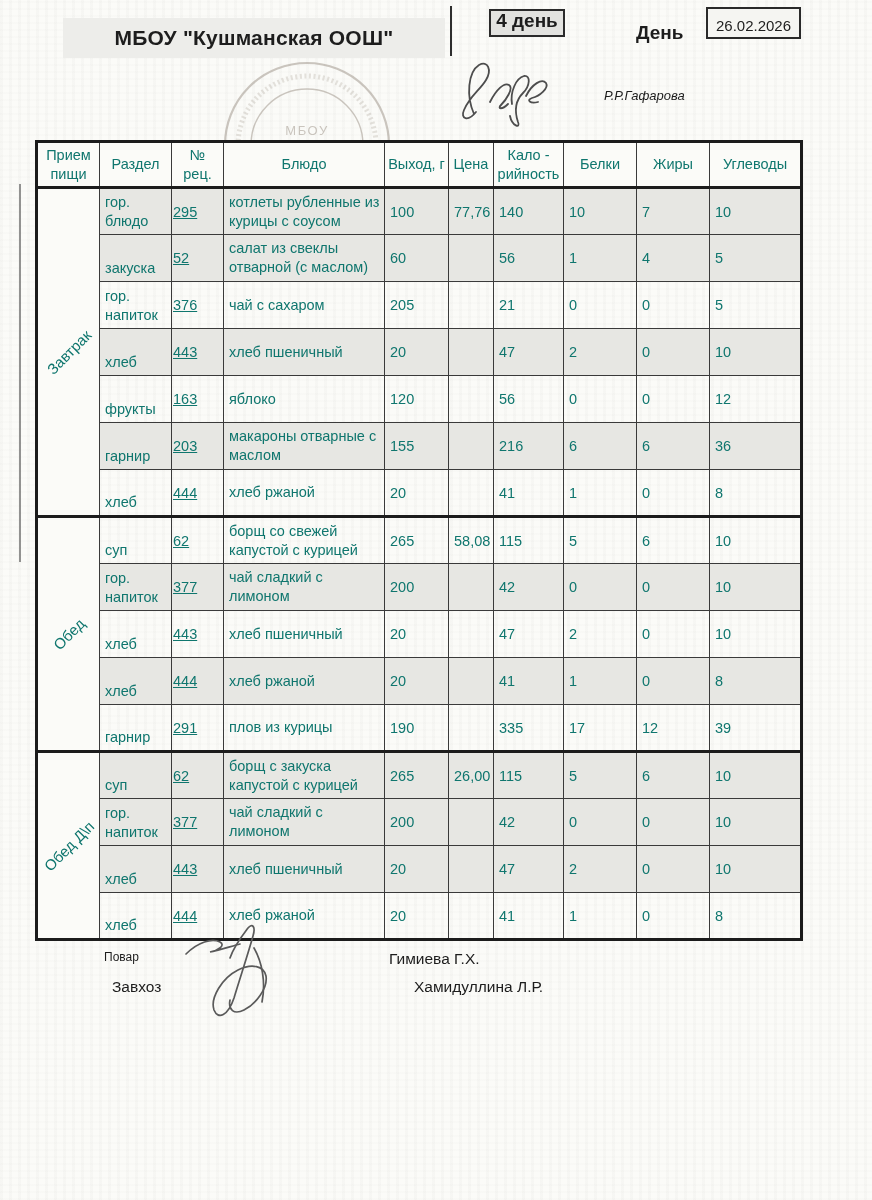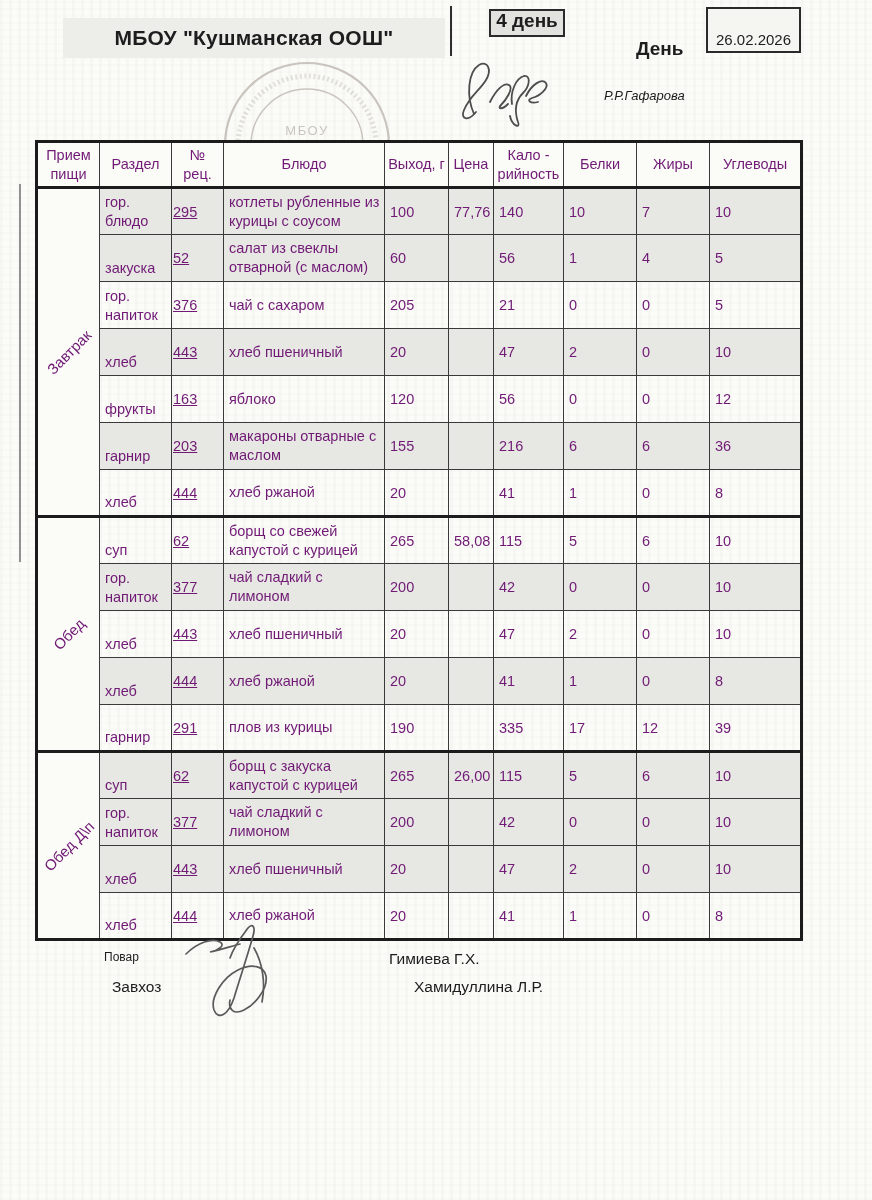--- a/index.html
+++ b/index.html
@@ -30,37 +30,37 @@
     display:flex;align-items:center;justify-content:center;
     font-size:21px;font-weight:bold;letter-spacing:.2px;
   }
   .hdr-divider{position:absolute;left:450px;top:6px;width:2px;height:50px;background:#2e2e2e;}
   .day-box{
     position:absolute;left:489px;top:9px;width:76px;height:28px;
     background:#e2e2df;border:2px solid #2a2a2a;
     display:flex;align-items:flex-end;justify-content:center;
     font-size:19px;font-weight:bold;padding-bottom:3px;box-sizing:border-box;
   }
-  .day-word{position:absolute;left:636px;top:38px;font-size:19px;font-weight:bold;}
+  .day-word{position:absolute;left:636px;top:22px;font-size:19px;font-weight:bold;}
   .date-box{
-    position:absolute;left:706px;top:7px;width:95px;height:46px;
+    position:absolute;left:706px;top:7px;width:95px;height:32px;
     background:#f5f5f2;border:2px solid #2a2a2a;box-sizing:border-box;
     display:flex;align-items:flex-end;justify-content:center;
     font-size:15px;padding-bottom:3px;
   }
   .approve{position:absolute;left:134px;top:85px;font-size:15.5px;font-weight:bold;letter-spacing:.3px;}
   .director{position:absolute;left:604px;top:88px;font-size:13px;font-style:italic;}
   .stamp{position:absolute;left:219px;top:57px;width:176px;height:176px;opacity:.5;color:#9b9186;}
   .sig-top{position:absolute;left:452px;top:52px;width:105px;height:78px;color:#4d4d4d;}
 
   
   table.menu{
     position:absolute;left:35px;top:140px;width:765px;
     border-collapse:collapse;table-layout:fixed;
-    font-size:14.5px;color:#701a75;
+    font-size:14.5px;color:#0f766e;
     border:3px solid #1c1c1c;
   }
   .menu th,.menu td{border:1px solid #3a3a3a;box-sizing:border-box;overflow:hidden;}
   .menu thead th{
     height:46px;font-weight:normal;text-align:center;vertical-align:middle;
     font-size:14.5px;line-height:1.25;background:#fbfbf8;
     border-bottom:3px solid #1c1c1c;padding:1px 2px;
   }
   .menu tbody tr{height:47px;}
   .menu tbody tr.shaded td{background:#e7e7e3;}

